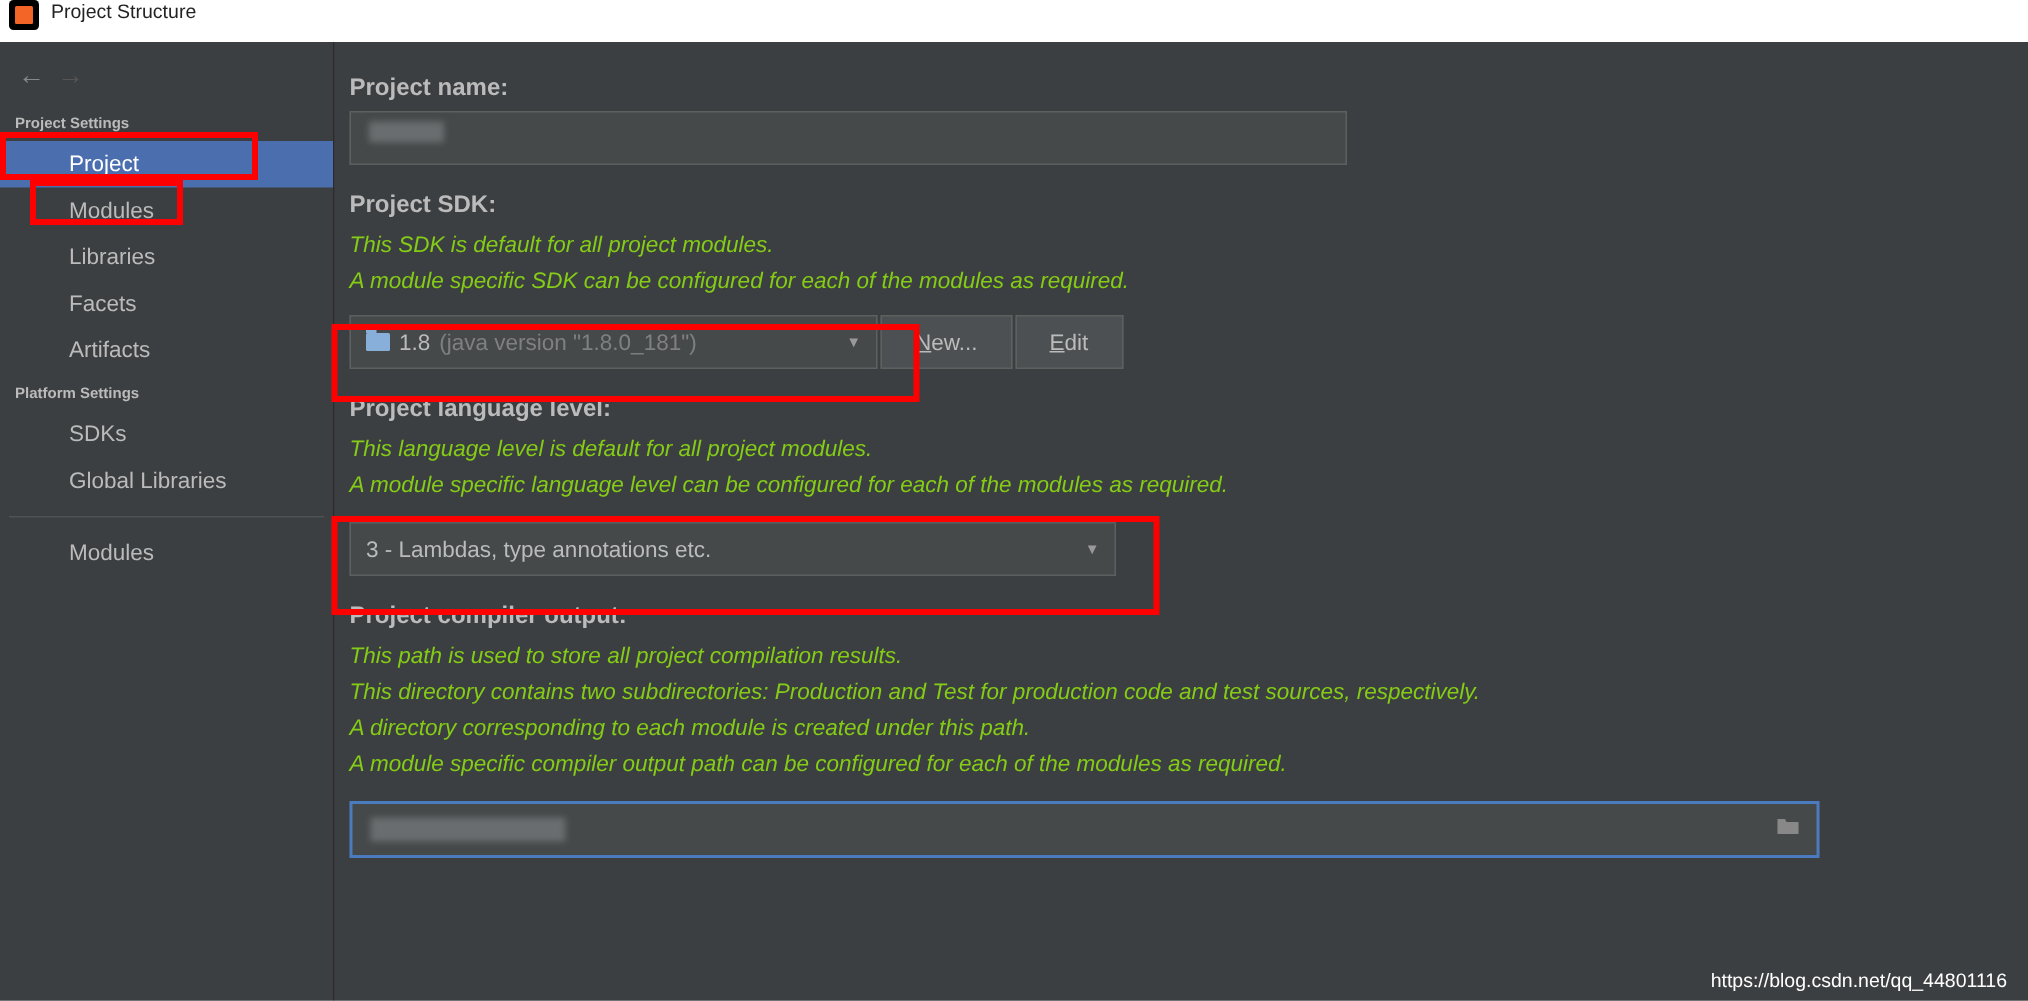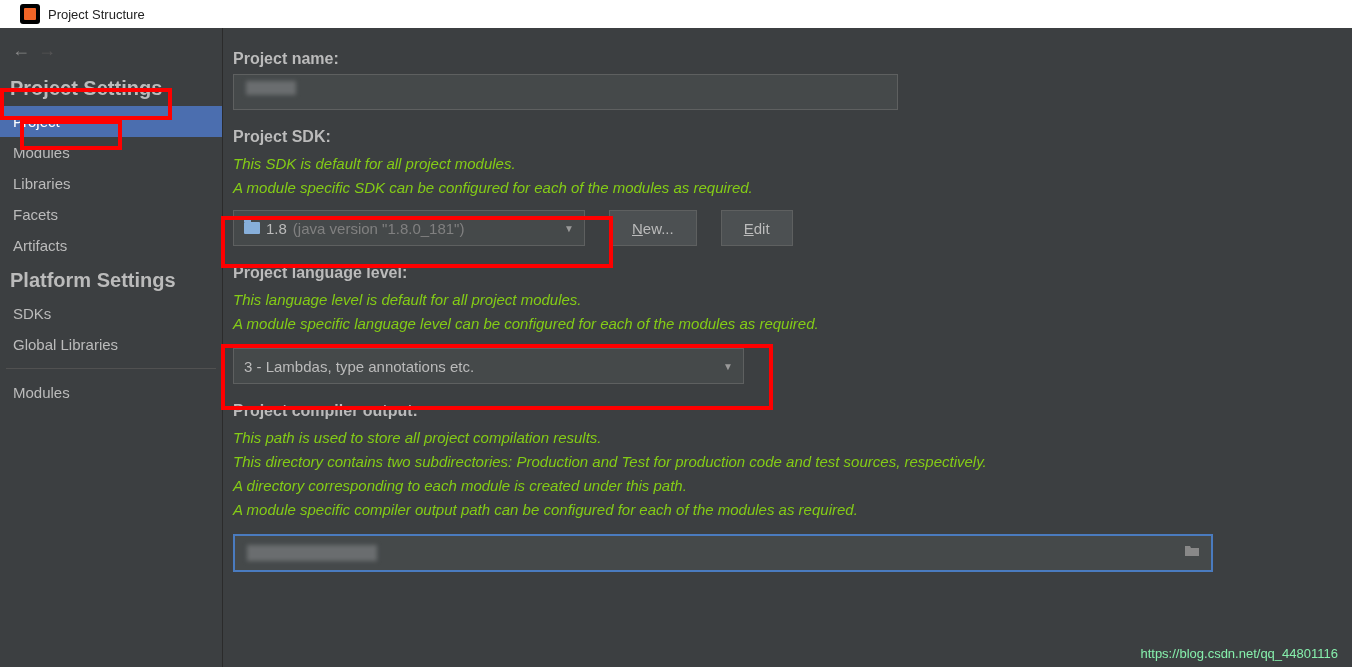--- a/index.html
+++ b/index.html
@@ -6,24 +6,24 @@
     body {
       font-family: -apple-system, BlinkMacSystemFont, "Segoe UI", Arial, sans-serif;
       background: #fff;
       width: 1352px;
       height: 667px;
       overflow: hidden;
       position: relative;
     }
     .title-bar {
       display: flex;
-      align-items: center;
+      align-items: flex-start;
       background: #fff;
       height: 28px;
-      padding: 0 20px;
+      padding: 0 6px;
       gap: 8px;
     }
     .app-icon {
       width: 20px;
       height: 20px;
       background: #000;
       border-radius: 3px;
       display: flex;
       align-items: center;
       justify-content: center;
@@ -58,27 +58,27 @@
     }
     .arrow-icon {
       color: #888;
       font-size: 18px;
       cursor: pointer;
     }
     .arrow-icon.disabled {
       color: #555;
     }
     .section-header {
-      font-size: 20px;
+      font-size: 10px;
       font-weight: 600;
       color: #bbbbbb;
       padding: 8px 10px 6px;
     }
     .sidebar-item {
-      padding: 7px 13px;
+      padding: 7px 46px;
       font-size: 15px;
       color: #bbbbbb;
       cursor: pointer;
     }
     .sidebar-item.selected {
       background: #4b6eaf;
       color: #fff;
     }
     .sidebar-divider {
       height: 1px;
@@ -119,21 +119,21 @@
       height: 14px;
       background: #6a6d6f;
       border-radius: 1px;
       display: inline-block;
       filter: blur(2px);
     }
     .section-block { margin-bottom: 18px; }
     .sdk-row {
       display: flex;
       align-items: center;
-      gap: 24px;
+      gap: 2px;
       margin-top: 10px;
     }
     .dropdown {
       background: #45494a;
       border: 1px solid #5e6060;
       height: 36px;
       display: flex;
       align-items: center;
       padding: 0 10px;
       gap: 6px;
@@ -202,21 +202,21 @@
     }
     .browse-icon {
       position: absolute;
       right: 10px;
       color: #888;
     }
     .watermark {
       position: absolute;
       right: 14px;
       bottom: 6px;
-      color: #86efac;
+      color: #ffffff;
       font-size: 13px;
     }
   </style>
 </head>
 <body>
 
 <div class="title-bar">
   <div class="app-icon">
       <div class="app-icon-inner"></div>
     </div>

